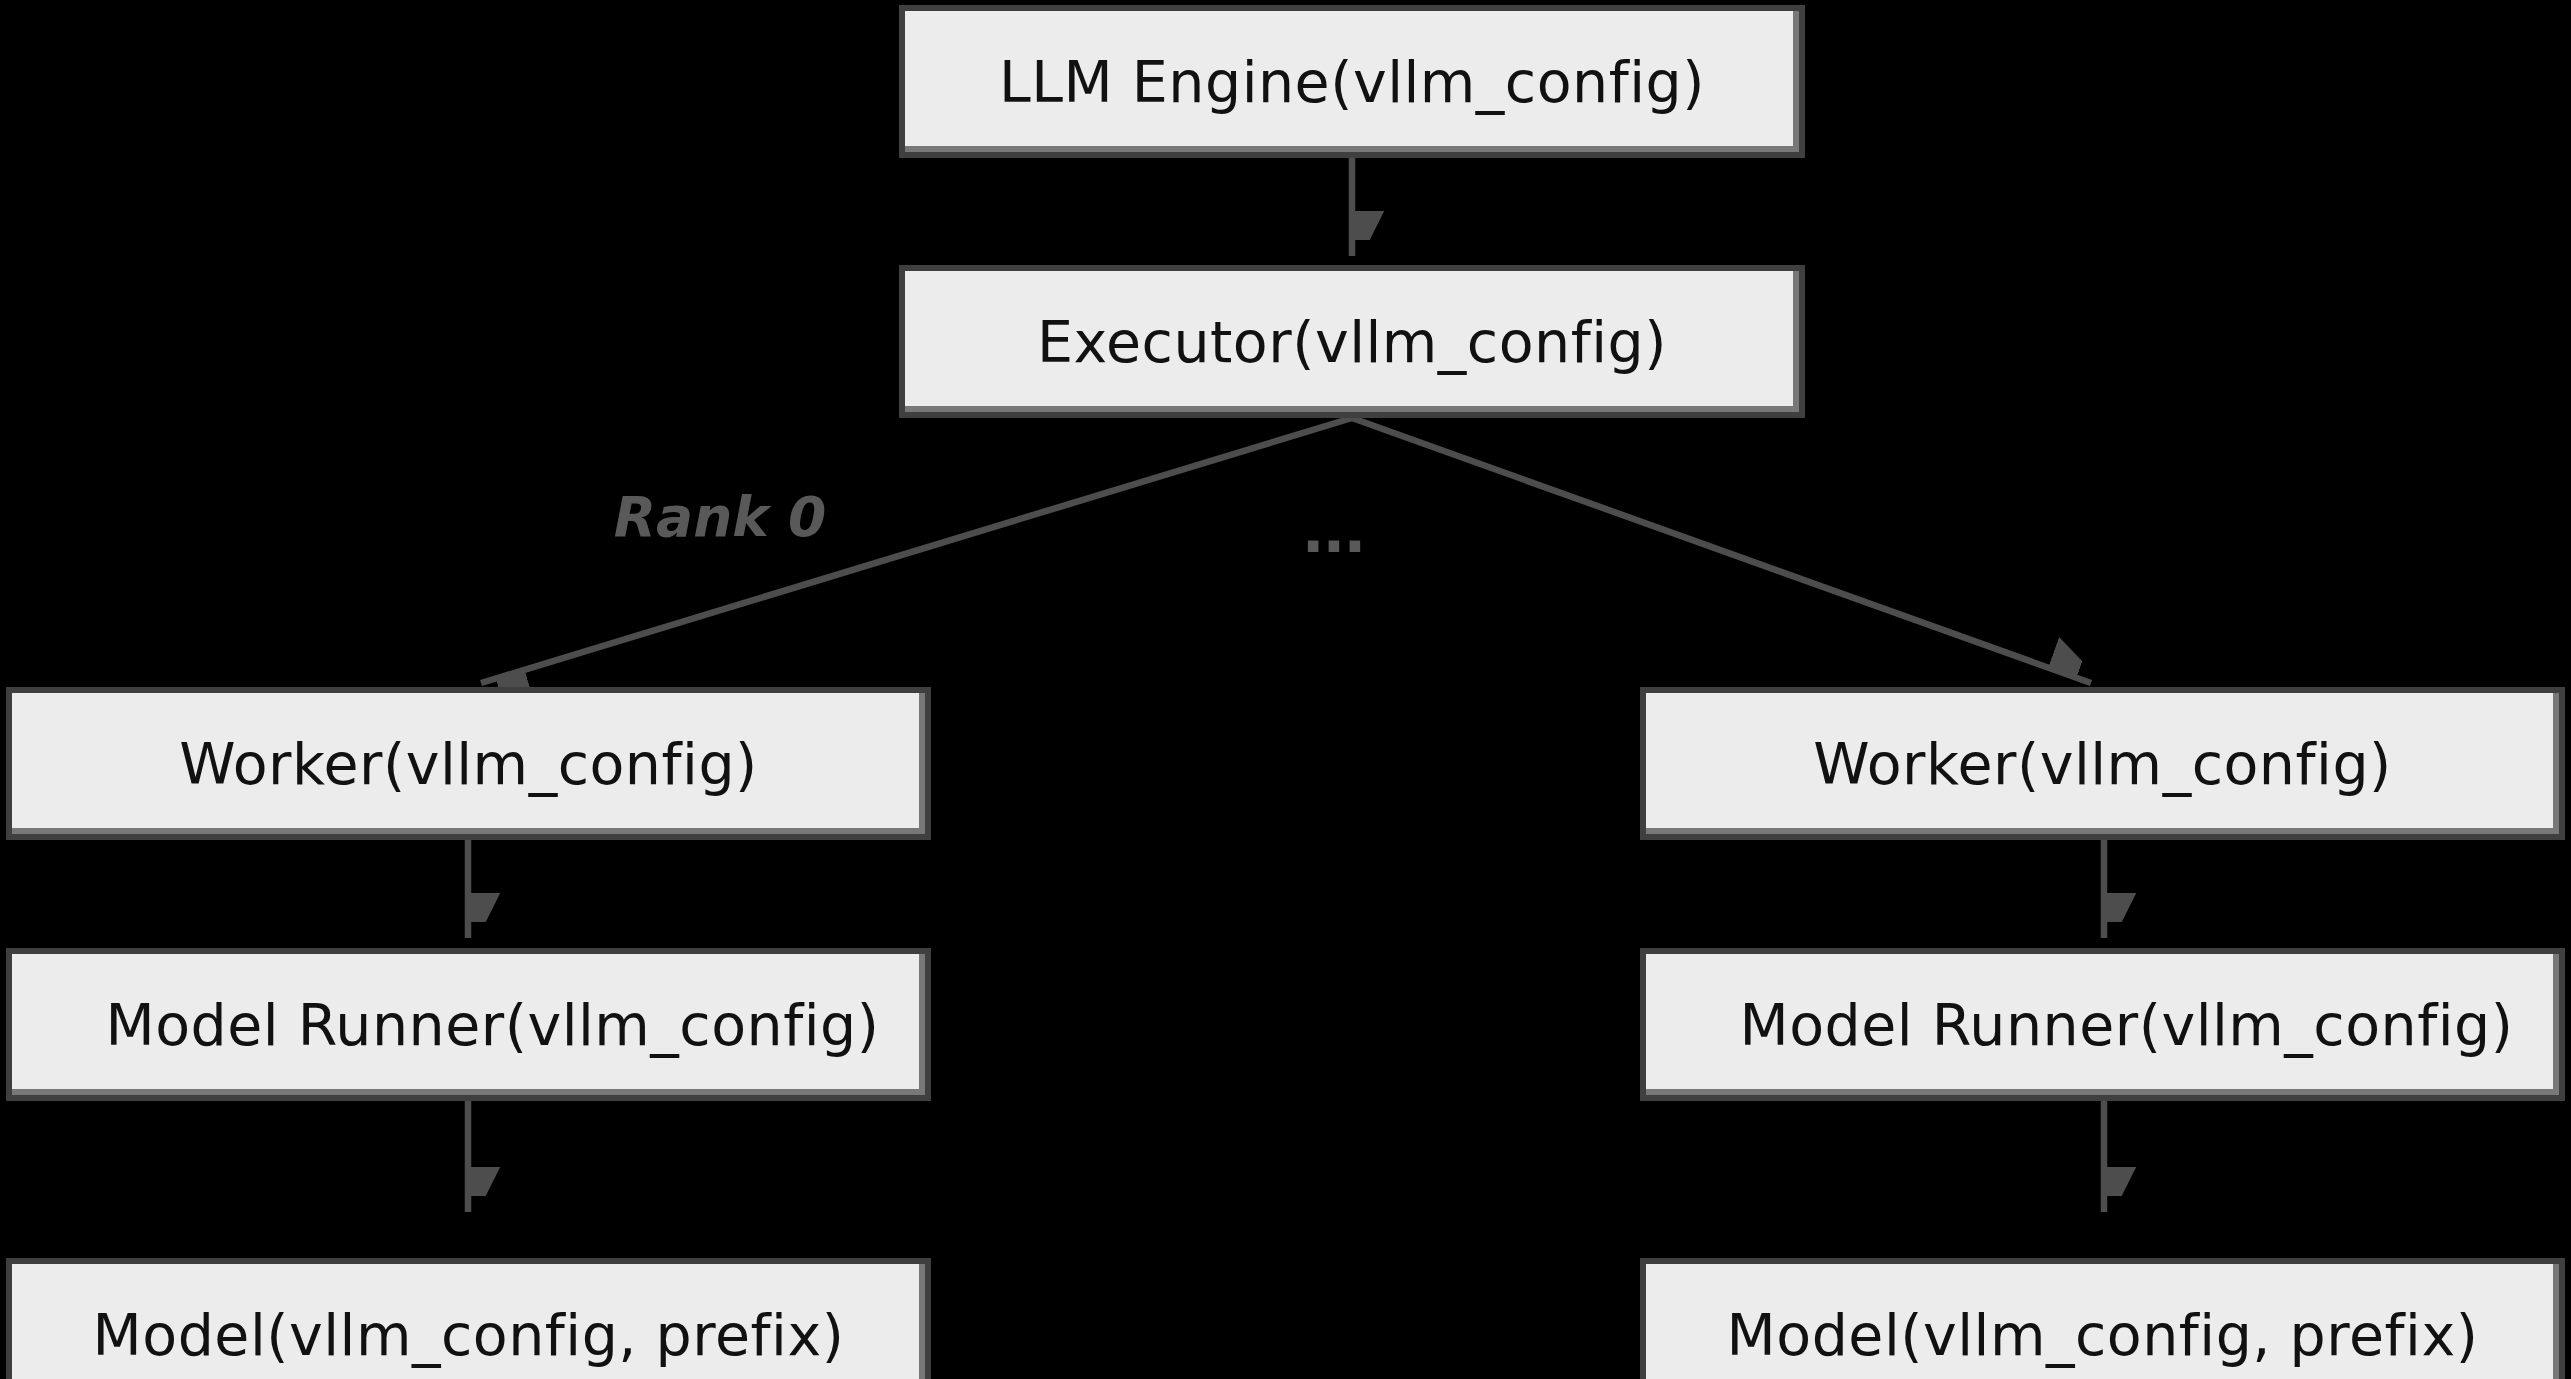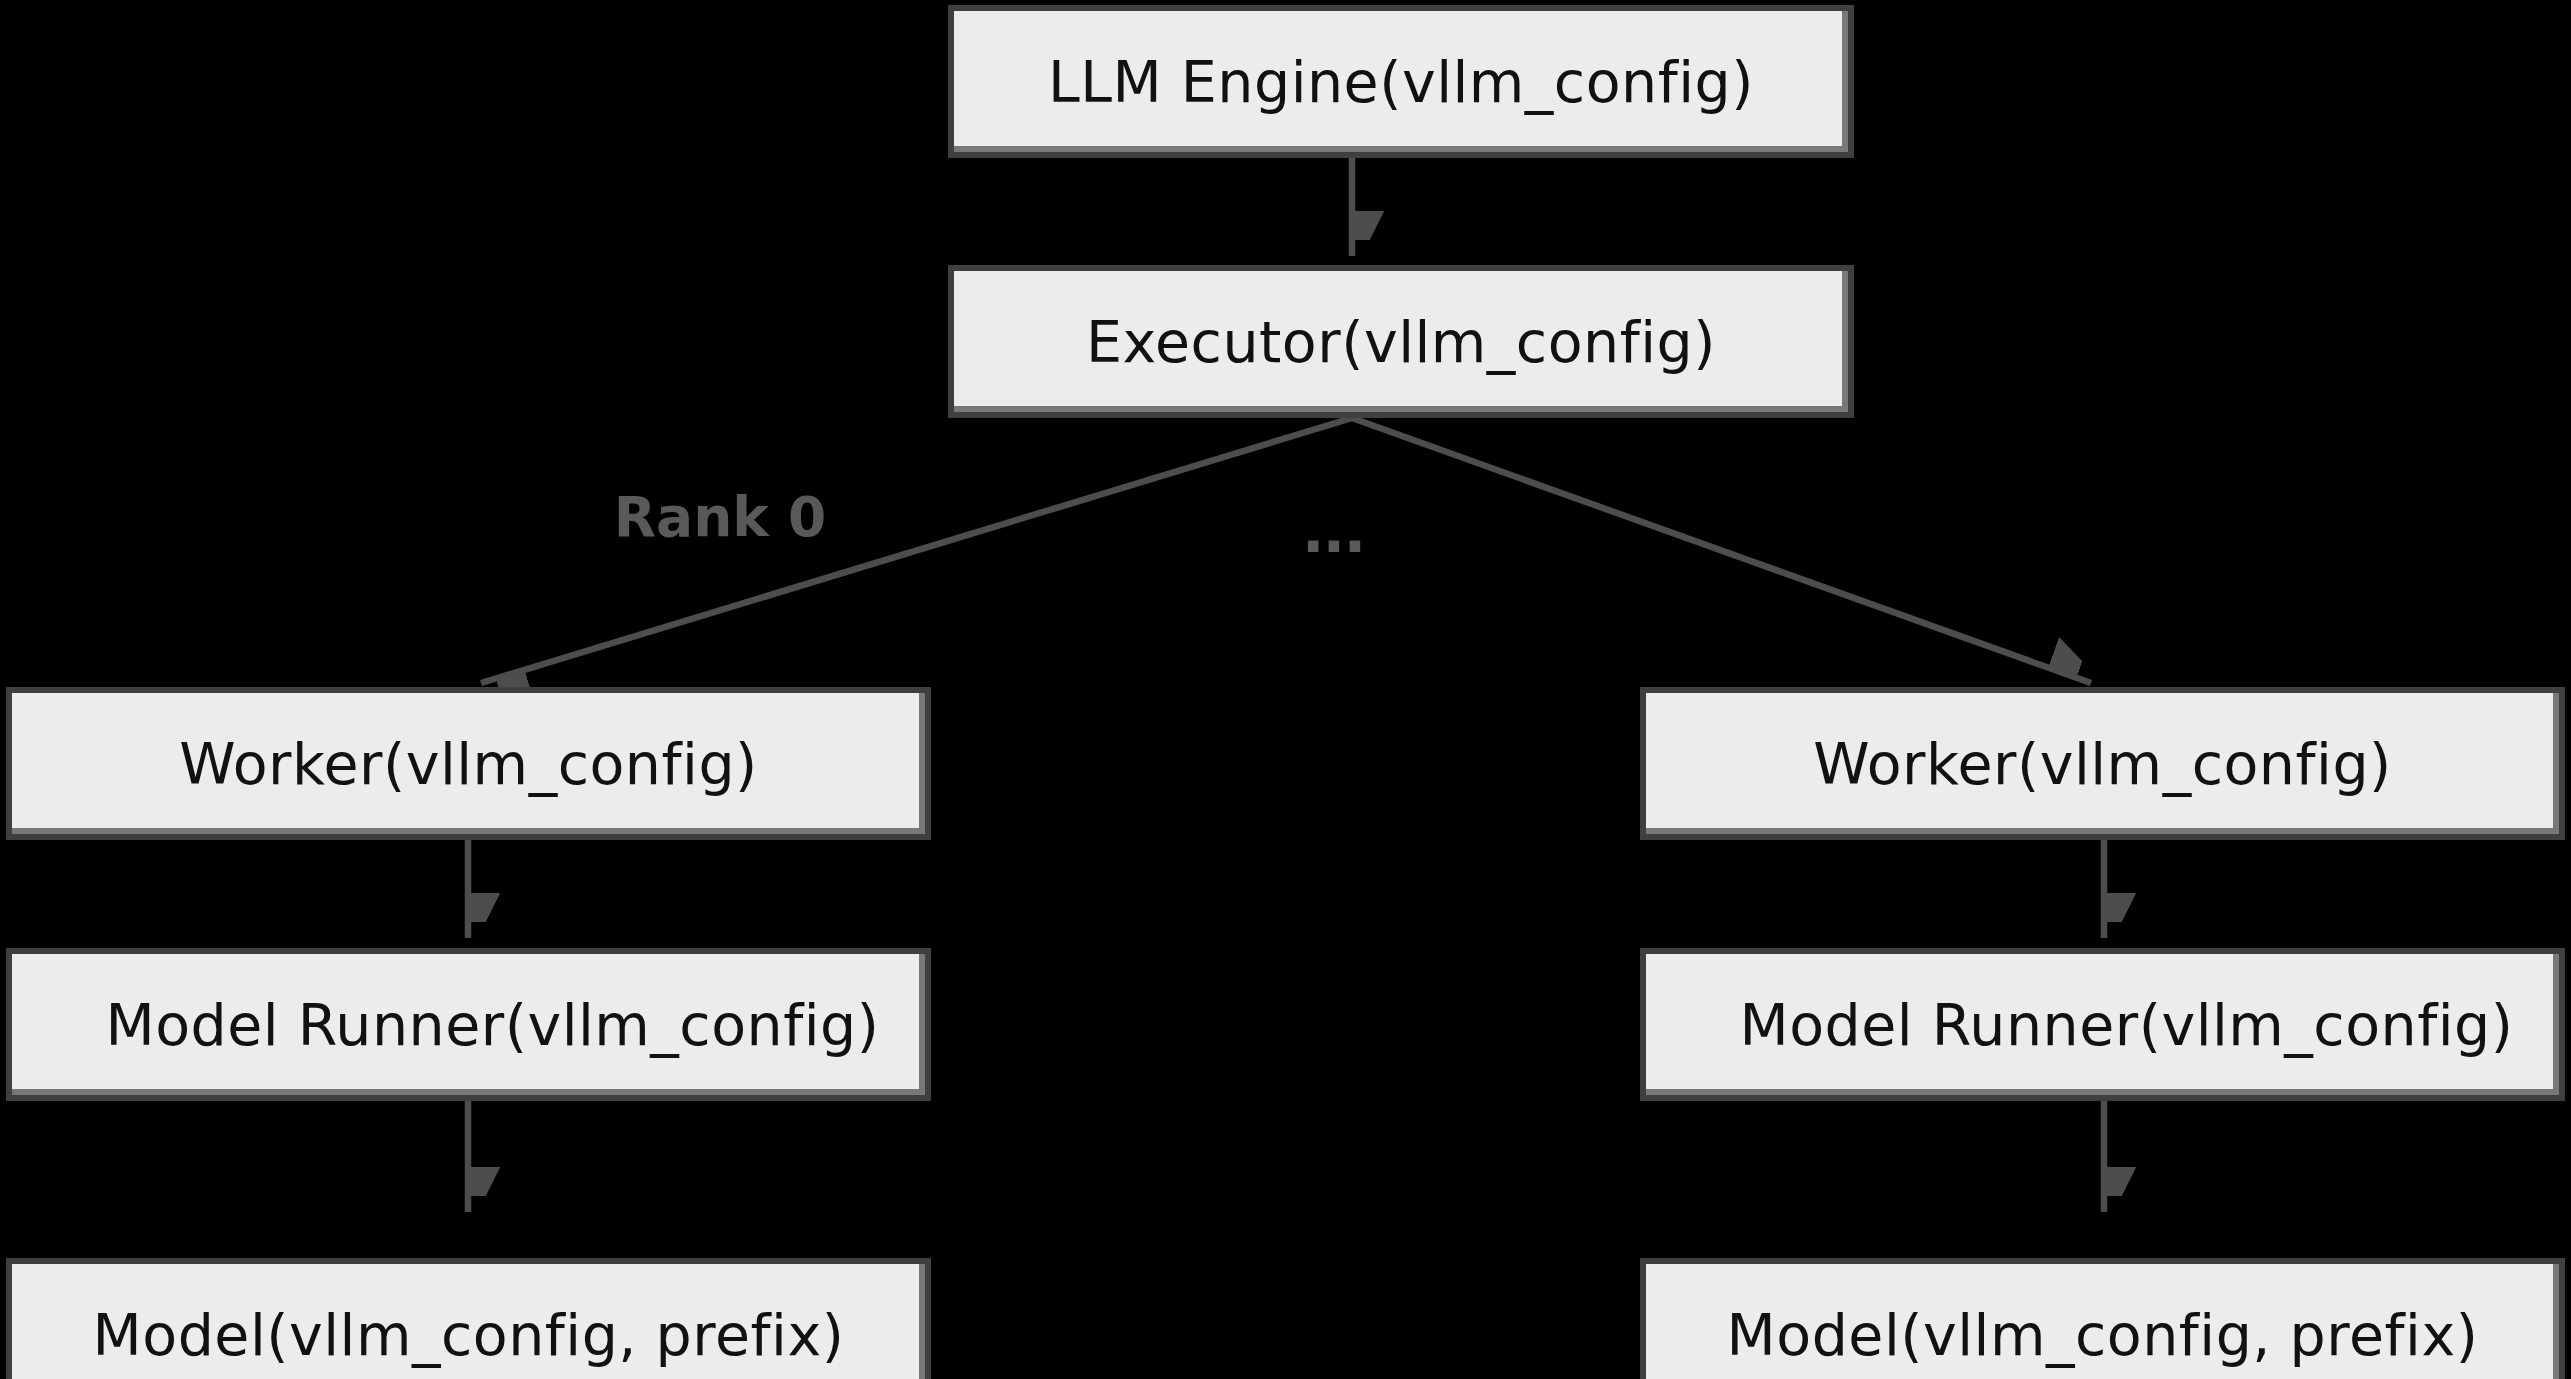--- a/index.html
+++ b/index.html
@@ -41,37 +41,37 @@
     box-shadow: inset -6px -6px 0 0 var(--box-bevel);
     display: flex;
     align-items: center;
     justify-content: center;
     font-size: 57px;
     font-weight: 500;
     letter-spacing: 0.5px;
     color: var(--box-text);
     white-space: nowrap;
   }
-  .col-top   { left: 948px;  width: 906px; }
+  .col-top   { left: 899px;  width: 906px; }
   .col-left  { left: 6px;    width: 925px; }
   .col-right { left: 1640px; width: 925px; }
   .row-engine   { top: 5px; }
   .row-executor { top: 265px; text-align: center; }
   .row-worker   { top: 687px; }
   .row-runner   { top: 948px; padding-left: 48px; }
   .row-model    { top: 1258px; }
   .edge-label {
     position: absolute;
     transform: translate(-50%, -50%);
     font-size: 55px;
     font-weight: 700;
     color: var(--label);
     white-space: nowrap;
   }
-  .lbl-rank0    { left: 720px;  top: 517px; }
+  .lbl-rank0    { left: 720px;  top: 517px; font-style: italic; }
   .lbl-ellipsis { left: 1333px; top: 531px; font-size: 60px; letter-spacing: -2px; }
   .lbl-rankn    { left: 1970px; top: 517px; }
 </style>
 </head>
 <body>
 
 <div class="canvas">
 
   <svg class="edges" viewBox="0 0 2571 1379" xmlns="http://www.w3.org/2000/svg">
     <defs>

